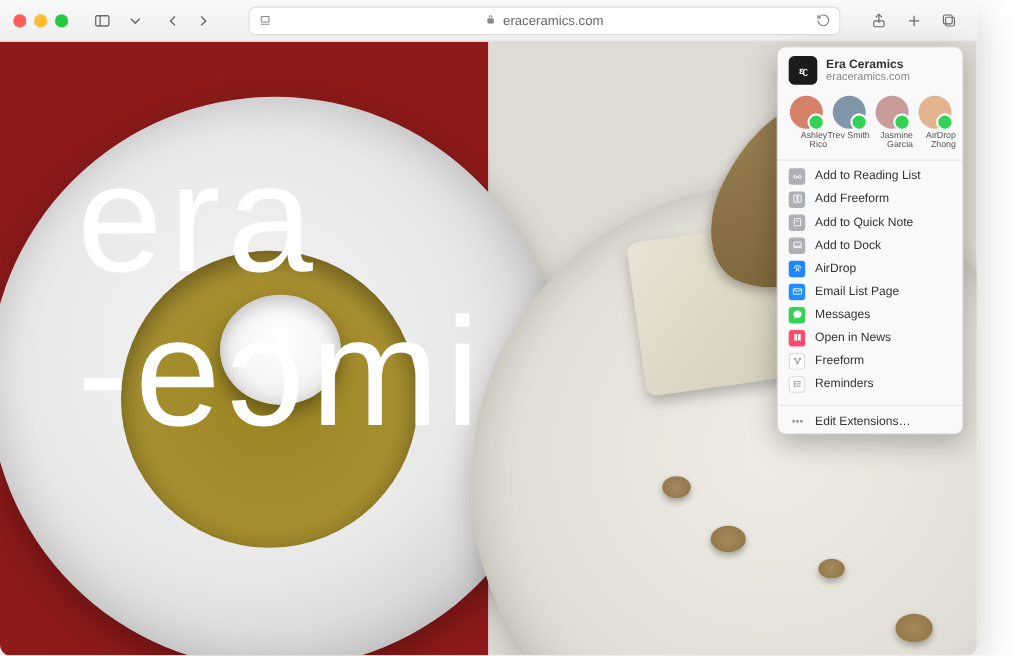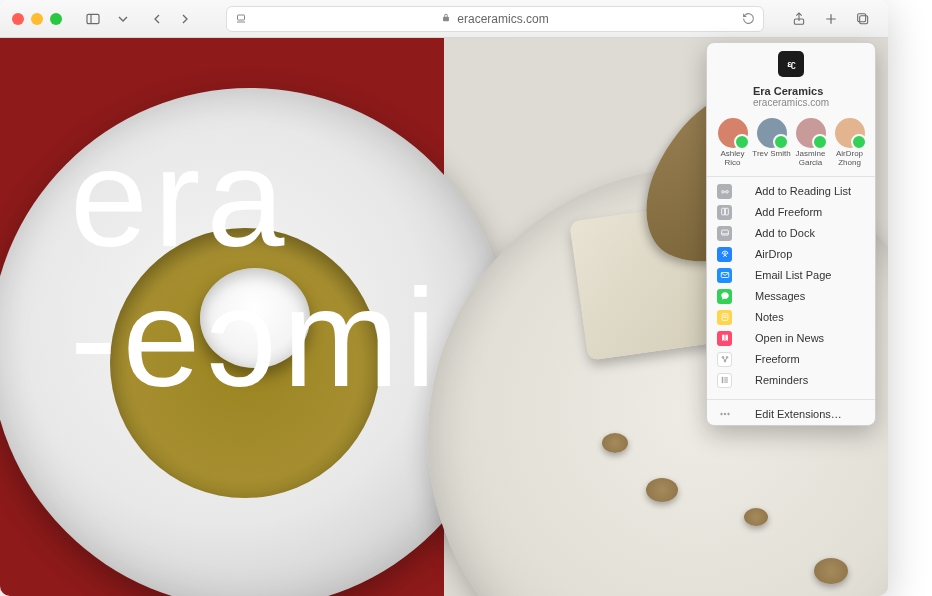--- a/index.html
+++ b/index.html
@@ -25,31 +25,31 @@
     .plate1 { position:absolute; width:520px; height:520px; left:-10px; top:50px; border-radius:50%; background:radial-gradient(circle at 45% 45%, #f5f5f5 0%, #e8e8e8 50%, #d5d5d5 70%, #c2c2c2 100%); box-shadow: inset 0 0 40px rgba(0,0,0,0.15), 0 10px 30px rgba(0,0,0,0.3); }
     .plate1::after { content:""; position:absolute; width:270px; height:270px; left:120px; top:140px; border-radius:50%; background:radial-gradient(circle, #9a8420 0%, #a68e30 60%, #85741d 100%); box-shadow: inset 0 8px 20px rgba(0,0,0,0.3); }
     .cup { position:absolute; width:110px; height:100px; left:200px; top:230px; border-radius:50%; background:radial-gradient(circle at 50% 40%, #fff 0%, #f4f4f4 55%, #d0d0d0 100%); box-shadow: 0 8px 15px rgba(0,0,0,0.35), inset 0 6px 15px rgba(0,0,0,0.2); z-index:3;}
     .plate2 { position:absolute; width:540px; height:540px; right:-80px; top:130px; border-radius:50%; background:radial-gradient(circle at 50% 45%, #efece5 0%, #e2dfd7 55%, #c9c6bd 100%); box-shadow: inset 0 0 40px rgba(0,0,0,0.15), 0 10px 25px rgba(0,0,0,0.2); }
     .cheese { position:absolute; width:190px; height:140px; right:120px; top:170px; border-radius:10px 40px 30px 10px; background:linear-gradient(135deg,#e8e3d3,#d0cab5); box-shadow: 0 6px 12px rgba(0,0,0,0.25); transform:rotate(-8deg); z-index:2;}
     .leaf { position:absolute; width:120px; height:180px; right:110px; top:50px; background:linear-gradient(140deg,#9a8254,#7a6338); border-radius: 50% 50% 60% 40% / 60% 60% 40% 40%; transform:rotate(25deg); box-shadow: 0 4px 10px rgba(0,0,0,0.3); z-index:2;}
     .pebble { position:absolute; background:radial-gradient(circle,#a58a5c,#8c7245); border-radius:50%; box-shadow:0 3px 6px rgba(0,0,0,0.3); z-index:2;}
     .logo { position:absolute; left:70px; top:90px; z-index:5; color:#fff; font-weight:300; letter-spacing:6px; font-size:140px; line-height:1; white-space:nowrap; font-family: "Avenir Next", "Helvetica Neue", sans-serif; }
     .logo span { display:block; }
     .share-panel { position:absolute; top:42px; right:12px; width:170px; background:#f9f9f9; border:1px solid #cfcfcf; border-radius:8px; box-shadow:0 8px 24px rgba(0,0,0,0.25); z-index:20; font-size:11px; color:#333; overflow:hidden;}
-    .share-panel .hdr { display:flex; gap:8px; padding:8px 10px 6px; align-items:center;flex-direction:column;}
+    .share-panel .hdr { display:flex; gap:8px; padding:8px 10px 6px; align-items:center;}
     .hdr .site-ic { width:26px; height:26px; border-radius:5px; background:#1b1b1b; color:#fff; display:flex; align-items:center; justify-content:center; font-size:9px; font-weight:600; letter-spacing:-1px;}
     .hdr .site-t { font-size:11px; font-weight:600; }
     .hdr .site-u { font-size:10px; color:#888; }
     .contacts { display:flex; justify-content:space-around; padding:4px 6px 8px; border-bottom:1px solid #e2e2e2;}
     .contact { display:flex; flex-direction:column; align-items:center; gap:2px; width:40px;}
     .avatar { width:30px; height:30px; border-radius:50%; position:relative;}
     .avatar::after { content:""; position:absolute; right:-2px; bottom:-2px; width:12px; height:12px; border-radius:50%; background:#33d158; border:2px solid #f9f9f9;}
-    .cname { font-size:8px; color:#555; text-align:center; line-height:1.1; white-space:normal;}
+    .cname { font-size:8px; color:#555; text-align:right; line-height:1.1; white-space:normal;}
     .menu-list { padding:4px 0;}
-    .mi { display:flex; align-items:center; gap:23px; padding:3px 10px; font-size:11px; color:#333;}
+    .mi { display:flex; align-items:center; gap:9px; padding:3px 10px; font-size:11px; color:#333;}
     .mi .mic { width:15px; height:15px; border-radius:3px; display:flex; align-items:center; justify-content:center; font-size:10px; flex:0 0 15px;}
     .divider { height:1px; background:#e2e2e2; margin:4px 0;}
     .ic-grey { background:#aeb0b5; color:#fff;}
     .ic-blue { background:#2085ff; color:#fff;}
     .ic-mail { background:#1f8fff; color:#fff;}
     .ic-green { background:#33d158; color:#fff;}
     .ic-yel { background:#ffd54a; color:#fff;}
     .ic-pink { background:#ff4a6d; color:#fff;}
     .ic-white { background:#fff; border:1px solid #ddd;}
     .ic-ext { background:none; color:#888;}
@@ -194,20 +194,29 @@
             <svg width="10" height="10" viewBox="0 0 24 24" fill="none" stroke="#fff" stroke-width="2">
               <path d="M4 5a2 2 0 0 1 2-2h5v16H6a2 2 0 0 1-2-2z"></path>
               <path d="M20 5a2 2 0 0 0-2-2h-5v16h5a2 2 0 0 0 2-2z"></path>
             </svg>
           </div>
                    <span>Add Freeform</span>
         </div>
         <div class="mi">
           <div class="mic ic-grey">
             <svg width="10" height="10" viewBox="0 0 24 24" fill="none" stroke="#fff" stroke-width="2">
+              <rect x="5" y="4" width="14" height="16" rx="2"></rect>
+              <line x1="9" y1="9" x2="15" y2="9"></line>
+            </svg>
+          </div>
+                   <span>Add to Quick Note</span>
+        </div>
+        <div class="mi">
+          <div class="mic ic-grey">
+            <svg width="10" height="10" viewBox="0 0 24 24" fill="none" stroke="#fff" stroke-width="2">
               <rect x="4" y="5" width="16" height="12" rx="2"></rect>
               <line x1="4" y1="14" x2="20" y2="14"></line>
             </svg>
           </div>
                    <span>Add to Dock</span>
         </div>
         <div class="mi">
           <div class="mic ic-blue">
             <svg width="10" height="10" viewBox="0 0 24 24" fill="none" stroke="#fff" stroke-width="2">
               <circle cx="12" cy="12" r="3"></circle>
@@ -226,30 +235,20 @@
           </div>
                    <span>Email List Page</span>
         </div>
         <div class="mi">
           <div class="mic ic-green">
             <svg width="10" height="10" viewBox="0 0 24 24" fill="#fff">
               <path d="M12 3C7 3 3 6.5 3 11c0 2.3 1.1 4.3 2.9 5.7L5 21l4.3-2.2c.9.2 1.8.3 2.7.3 5 0 9-3.5 9-8S17 3 12 3z"></path>
             </svg>
           </div>
                    <span>Messages</span>
-        </div>
-        <div class="mi">
-          <div class="mic ic-yel">
-            <svg width="10" height="10" viewBox="0 0 24 24" fill="none" stroke="#fff" stroke-width="2">
-              <rect x="5" y="4" width="14" height="16" rx="2"></rect>
-              <line x1="8" y1="9" x2="16" y2="9"></line>
-              <line x1="8" y1="13" x2="16" y2="13"></line>
-            </svg>
-          </div>
-                   <span>Notes</span>
         </div>
         <div class="mi">
           <div class="mic ic-pink">
             <svg width="10" height="10" viewBox="0 0 24 24" fill="#fff">
               <path d="M5 4h6v16L8 17l-3 3z"></path>
               <path d="M13 4h6v16l-3-3-3 3z"></path>
             </svg>
           </div>
                    <span>Open in News</span>
         </div>

